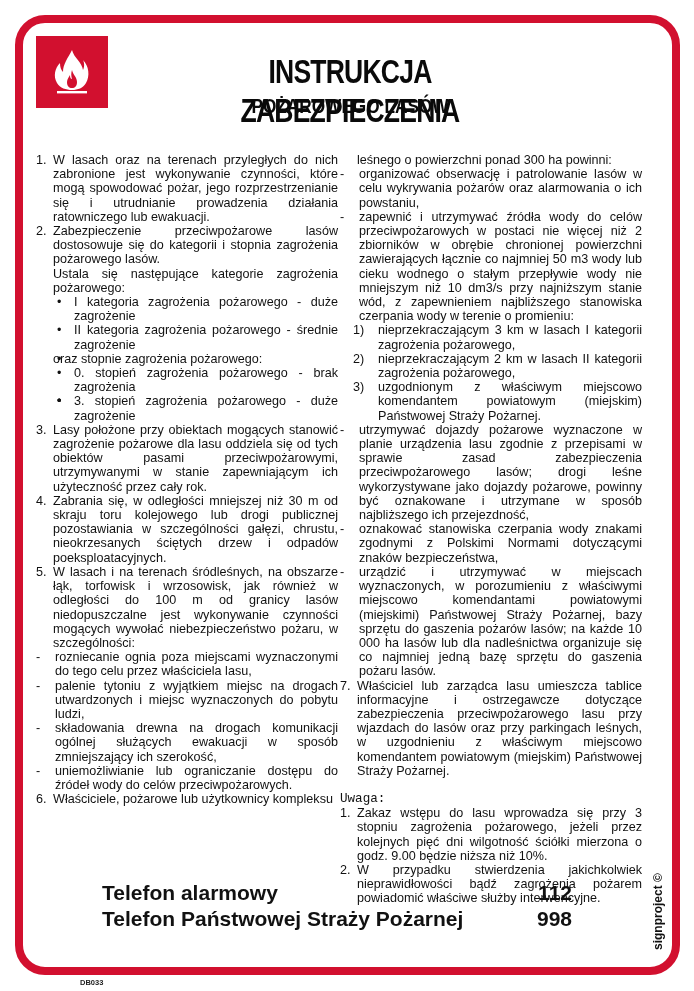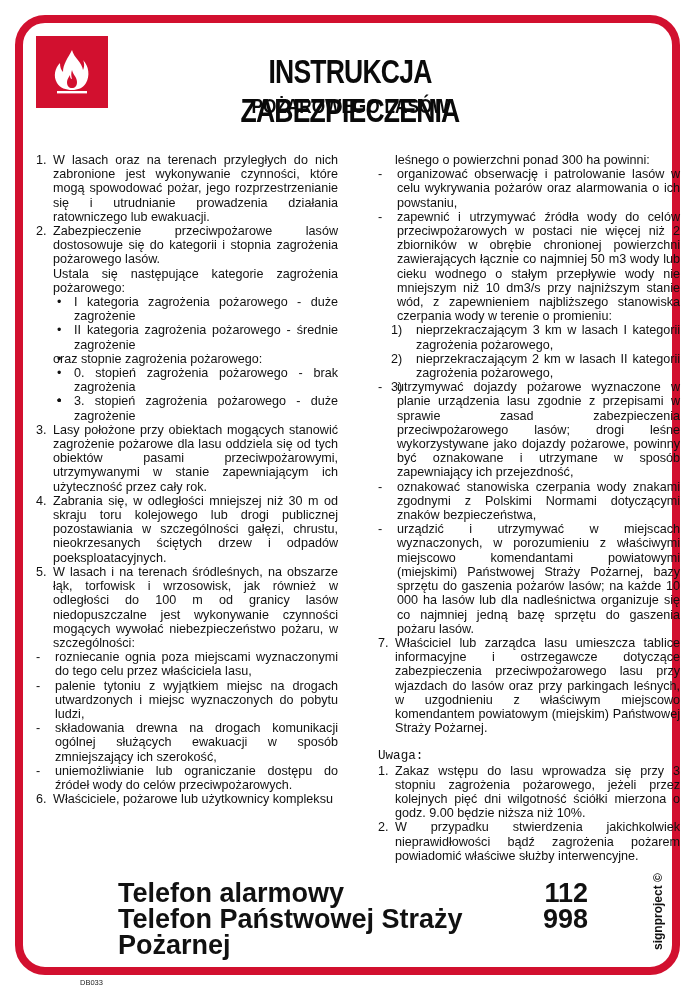--- a/index.html
+++ b/index.html
@@ -4,35 +4,35 @@
 <style>
   html, body { margin:0; padding:0; background:#ffffff; }
   body { width:694px; height:991px; position:relative; overflow:hidden; font-family:"Liberation Sans", sans-serif; color:#111; }
   .sign-frame { position:absolute; left:15px; top:15px; width:649px; height:944px; border:8px solid #d2102f; border-radius:30px; background:#fff; }
   .icon-box { position:absolute; left:36px; top:36px; width:72px; height:72px; background:#d2102f; display:flex; align-items:center; justify-content:center; }
   .title { position:absolute; left:120px; width:460px; text-align:center; font-family:"Liberation Sans Narrow","Liberation Sans", sans-serif; font-weight:bold; color:#0a0a0a; transform-origin:center; }
   .title.t1 { top:52px; font-size:34px; letter-spacing:-1px; transform:scaleX(0.78); }
   .title.t2 { top:94px; font-size:21px; transform:scaleX(0.82); }
   .col { position:absolute; top:153px; font-size:12.6px; line-height:14.2px; text-align:justify; }
   .col.left { left:36px; width:302px; }
-  .col.right { left:378px; width:302px; }
+  .col.right { left:340px; width:302px; }
   .item { position:relative; padding-left:17px; }
   .item .num { position:absolute; left:0; top:0; }
   .sub { position:relative; padding-left:19px; }
   .sub .mk { position:absolute; left:0; top:0; }
   .bullet { position:relative; padding-left:38px; }
   .bullet .mk { position:absolute; left:21px; top:0; }
   .para { padding-left:17px; }
   .nested { position:relative; padding-left:38px; }
   .nested .mk { position:absolute; left:13px; top:0; }
   .note-head { margin-top:14px;font-family:Liberation Mono, monospace; }
-  .phones { position:absolute; left:118px; top:880px; width:470px; font-weight:bold; font-size:27px; line-height:26px; }
+  .phones { position:absolute; left:102px; top:880px; width:470px; font-weight:bold; font-size:21px; line-height:26px; }
   .phone-row { display:flex; justify-content:space-between; }
   .side-credit { position:absolute; left:651px; top:950px; transform:rotate(-90deg); transform-origin:left top; font-size:12px; font-weight:bold; white-space:nowrap; color:#111; }
-  .code { position:absolute; left:42px; top:978px; font-size:7.5px; font-weight:normal; color:#222;padding-left:38px; }
+  .code { position:absolute; left:42px; top:978px; font-size:7.5px; font-weight:bold; color:#222;padding-left:38px; }
 </style>
 </head>
 <body>
 
 <div class="sign-frame"></div>
 
 <div class="icon-box">
   <svg width="40" height="48" viewBox="0 0 40 48">
     <path d="M20 2 C22 10 30 14 31 22 C33 18 32 14 31 12 C37 18 38 28 34 35 C31 40 26 42 20 42 C14 42 8 40 5 35 C1 28 3 20 8 15 C8 19 9 22 11 24 C11 16 16 10 20 2 Z" fill="#fff"></path>
     <path d="M20 22 C21 27 25 29 25 34 C25 38 23 40 20 40 C17 40 15 38 15 34 C15 31 17 29 18 27 C18 30 19 31 20 31 C19 28 19 25 20 22 Z" fill="#d2102f"></path>
@@ -82,22 +82,22 @@
     <span>Właściciele, pożarowe lub użytkownicy kompleksu</span>
   </div>
 </div>
 
 <div class="col right">
   <div class="para">leśnego o powierzchni ponad 300 ha powinni:</div>
   <div class="sub"><span class="mk">-</span><span>organizować obserwację i patrolowanie lasów w celu wykrywania pożarów oraz alarmowania o ich powstaniu,</span></div>
   <div class="sub"><span class="mk">-</span><span>zapewnić i utrzymywać źródła wody do celów przeciwpożarowych w postaci nie więcej niż 2 zbiorników w obrębie chronionej powierzchni zawierających łącznie co najmniej 50 m3 wody lub cieku wodnego o stałym przepływie wody nie mniejszym niż 10 dm3/s przy najniższym stanie wód, z zapewnieniem najbliższego stanowiska czerpania wody w terenie o promieniu:</span></div>
   <div class="nested"><span class="mk">1)</span><span>nieprzekraczającym 3 km w lasach I kategorii zagrożenia pożarowego,</span></div>
   <div class="nested"><span class="mk">2)</span><span>nieprzekraczającym 2 km w lasach II kategorii zagrożenia pożarowego,</span></div>
-  <div class="nested"><span class="mk">3)</span></div>
-  <div class="sub"><span class="mk">-</span><span>utrzymywać dojazdy pożarowe wyznaczone w planie urządzenia lasu zgodnie z przepisami w sprawie zasad zabezpieczenia przeciwpożarowego lasów; drogi leśne wykorzystywane jako dojazdy pożarowe, powinny być oznakowane i utrzymane w sposób zapewniający ich przejezdność,</span></div>
+  <div class="nested"><span class="mk">3)</span><span>uzgodnionym z właściwym miejscowo komendantem powiatowym (miejskim) Państwowej Straży Pożarnej.</span></div>
+  <div class="sub"><span class="mk">-</span><span>utrzymywać dojazdy pożarowe wyznaczone w planie urządzenia lasu zgodnie z przepisami w sprawie zasad zabezpieczenia przeciwpożarowego lasów; drogi leśne wykorzystywane jako dojazdy pożarowe, powinny być oznakowane i utrzymane w sposób najbliższego ich przejezdność,</span></div>
   <div class="sub"><span class="mk">-</span><span>oznakować stanowiska czerpania wody znakami zgodnymi z Polskimi Normami dotyczącymi znaków bezpieczeństwa,</span></div>
   <div class="sub"><span class="mk">-</span><span>urządzić i utrzymywać w miejscach wyznaczonych, w porozumieniu z właściwymi miejscowo komendantami powiatowymi (miejskimi) Państwowej Straży Pożarnej, bazy sprzętu do gaszenia pożarów lasów; na każde 10 000 ha lasów lub dla nadleśnictwa organizuje się co najmniej jedną bazę sprzętu do gaszenia pożaru lasów.</span></div>
   <div class="item">
     <span class="num">7.</span>
     <span>Właściciel lub zarządca lasu umieszcza tablice informacyjne i ostrzegawcze dotyczące zabezpieczenia przeciwpożarowego lasu przy wjazdach do lasów oraz przy parkingach leśnych, w uzgodnieniu z właściwym miejscowo komendantem powiatowym (miejskim) Państwowej Straży Pożarnej.</span>
   </div>
   <div class="note-head">Uwaga:</div>
   <div class="item">
     <span class="num">1.</span>
     <span>Zakaz wstępu do lasu wprowadza się przy 3 stopniu zagrożenia pożarowego, jeżeli przez kolejnych pięć dni wilgotność ściółki mierzona o godz. 9.00 będzie niższa niż 10%.</span>

